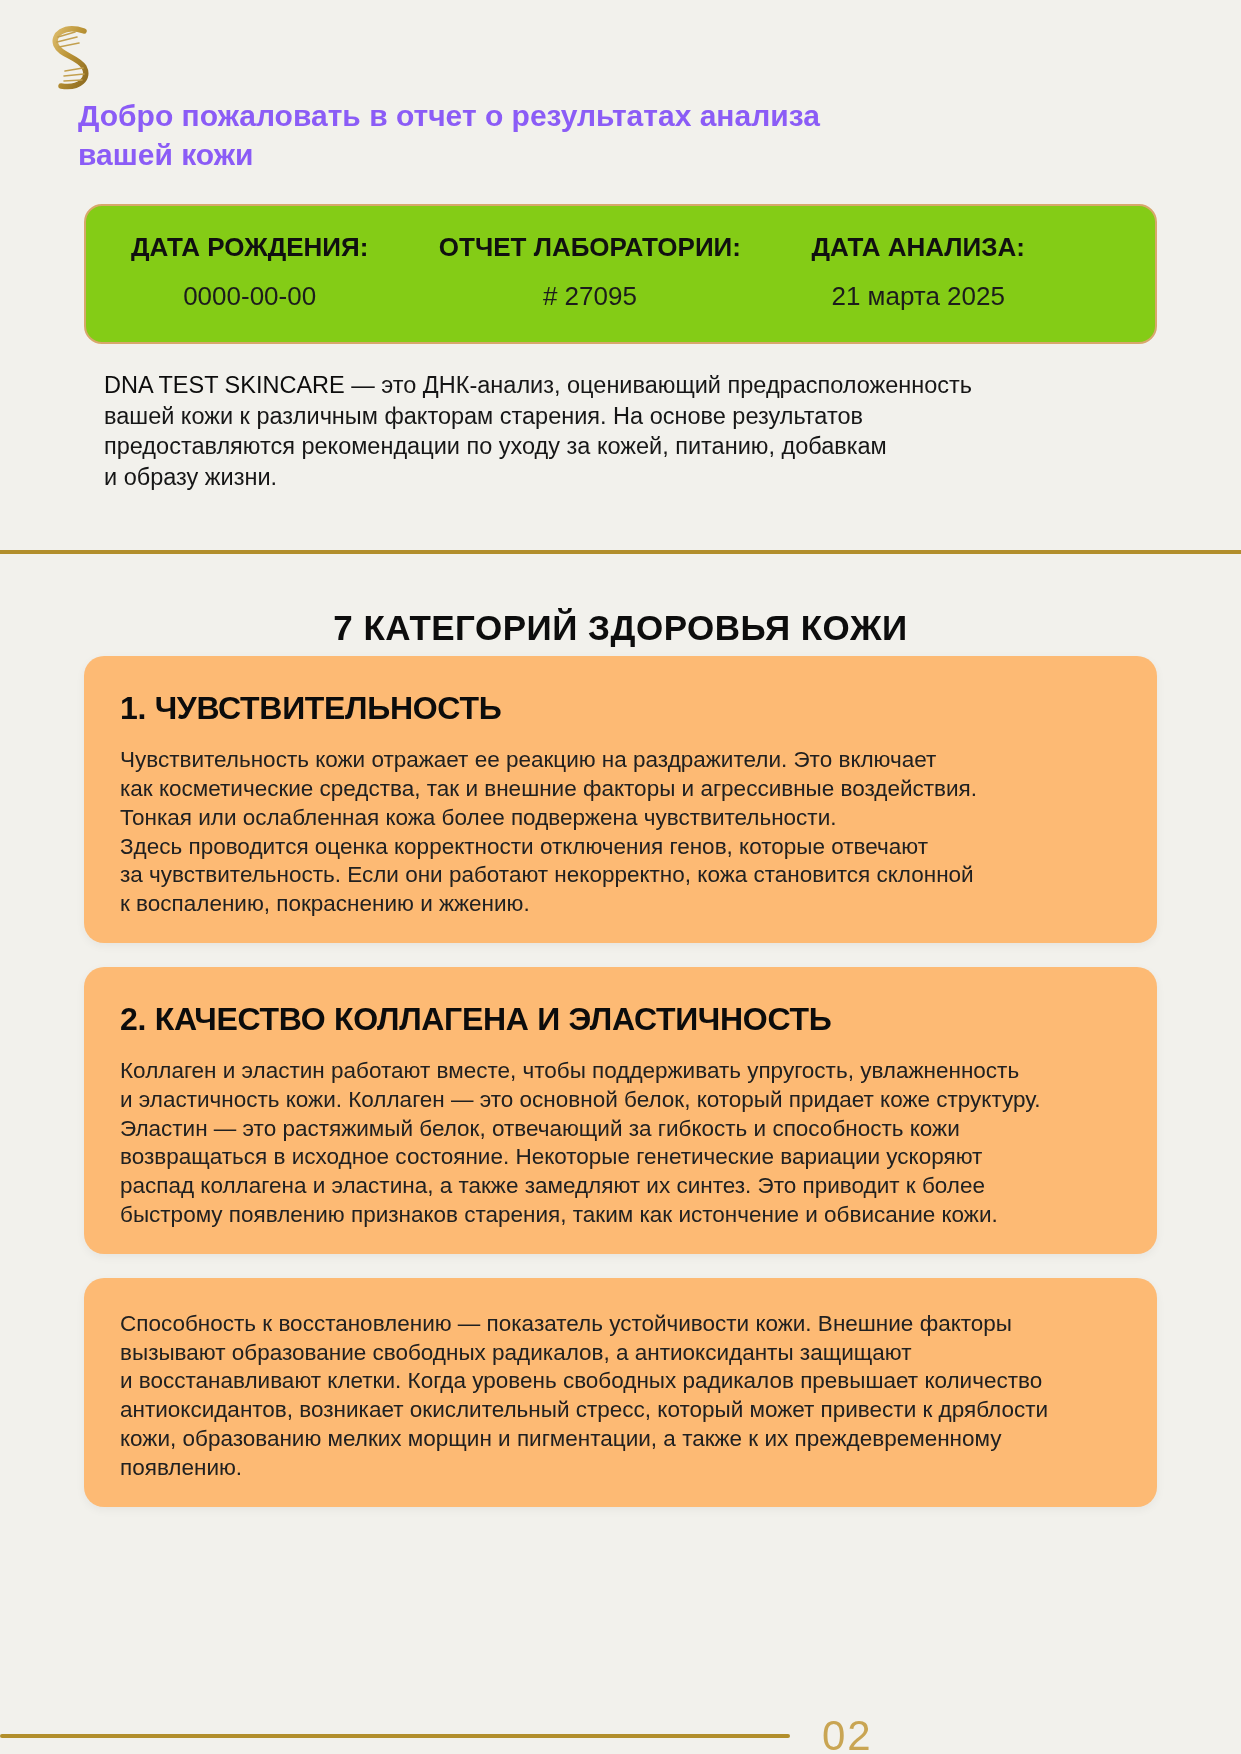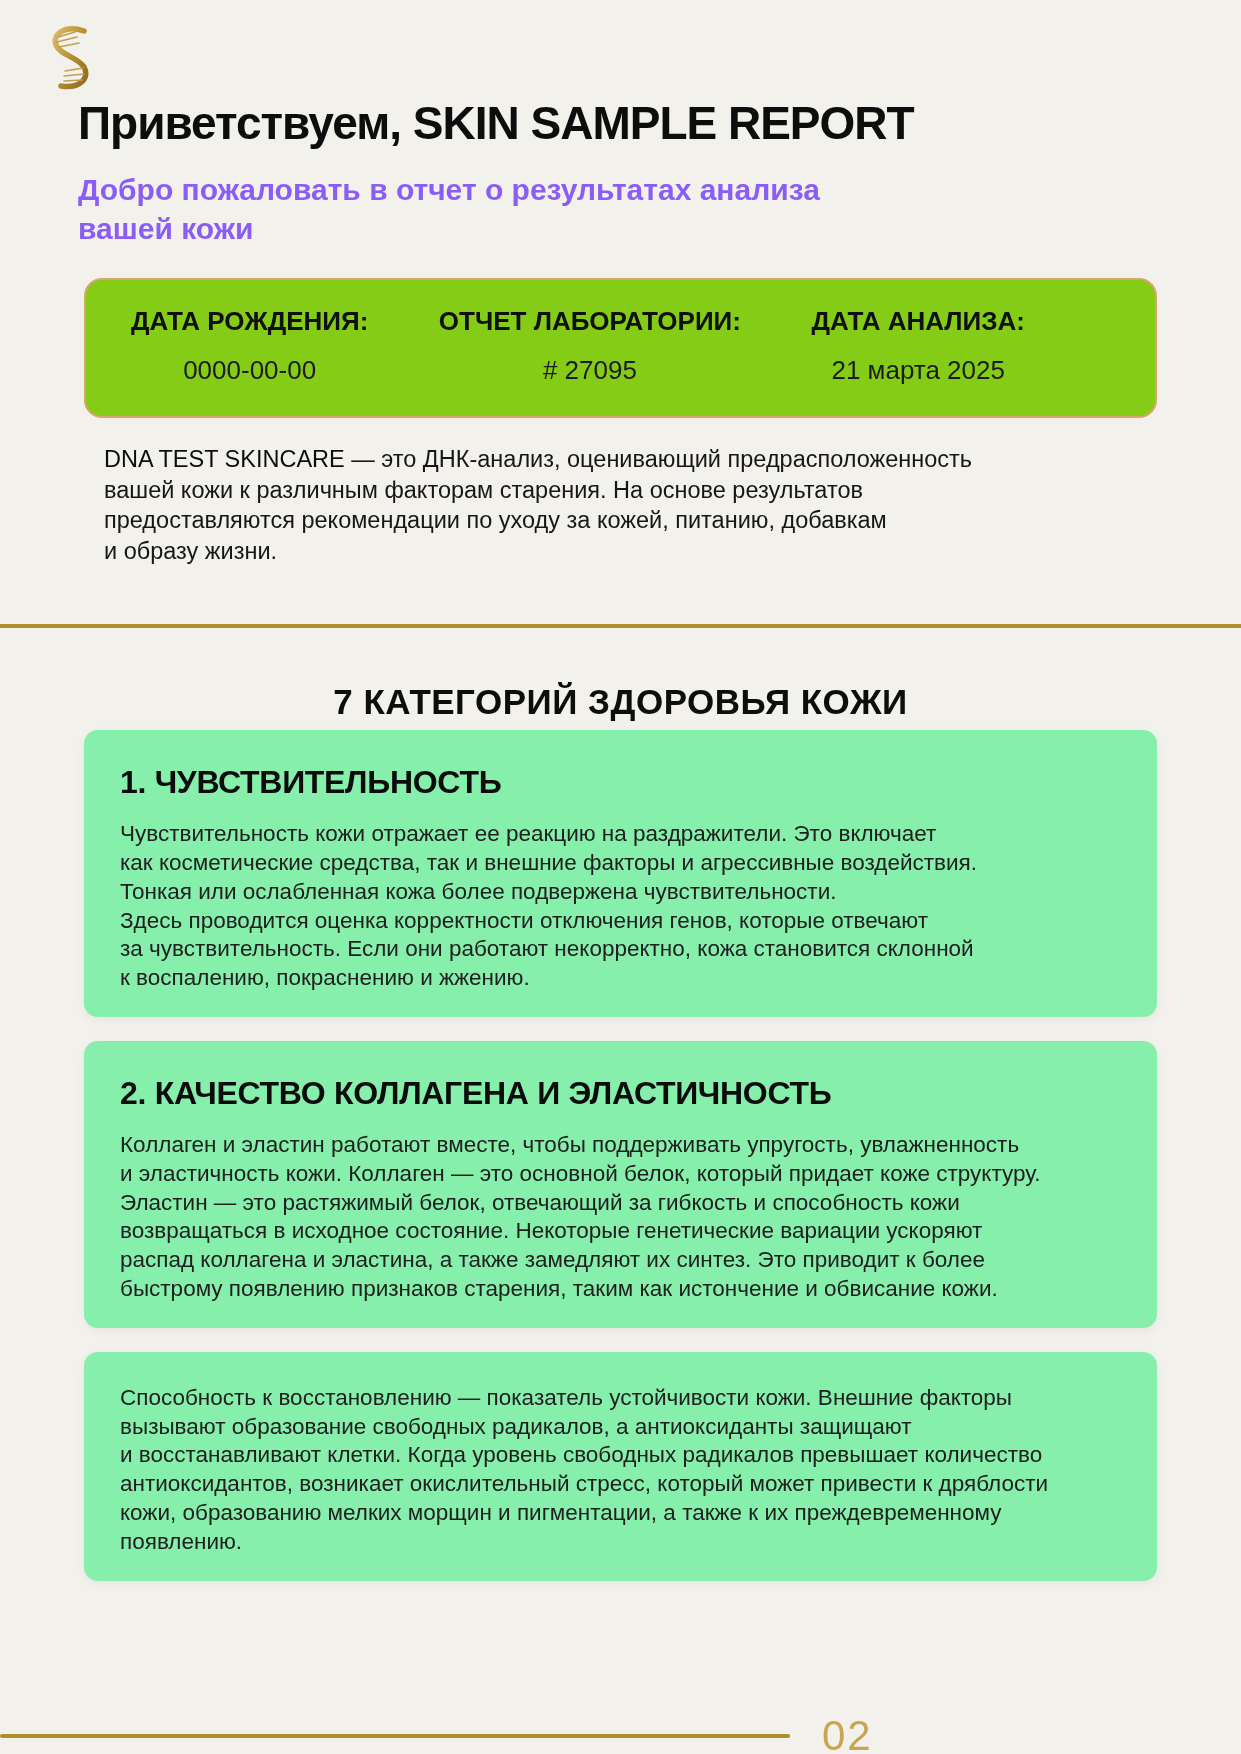--- a/index.html
+++ b/index.html
@@ -73,22 +73,22 @@
     text-align: center;
     font-size: 35px;
     font-weight: 800;
     letter-spacing: 0.5px;
     margin: 54px 0 8px 0;
     color: #0d0d0d;
   }
 
   .card {
     margin: 0 84px 24px 84px;
-    background: #86efac;
-    border-radius: 14px;
+    background: #fdba74;
+    border-radius: 20px;
     padding: 32px 38px 24px 36px;
     box-shadow: 0 3px 10px rgba(0,0,0,0.05);
   }
   .card-title {
     font-size: 32px;
     font-weight: 800;
     letter-spacing: -0.3px;
     margin: 0 0 18px 0;
     line-height: 1.25;
     white-space: pre-line;
@@ -136,21 +136,20 @@
         <stop offset="100%" stop-color="#8c6a20"></stop>
       </linearGradient>
     </defs>
     <path d="M40 7 C20 0 8 11 12 21 C16 31 34 33 40 43 C46 54 36 65 17 62" stroke="url(#goldGrad)" stroke-width="5.5" stroke-linecap="round" fill="none"></path>
     <path d="M14 13 L31 8 M13 18 L33 13 M15 23 L35 19" stroke="#c3a04f" stroke-width="1.6" stroke-linecap="round"></path>
     <path d="M21 47 L39 44 M20 52 L40 50 M20 57 L38 56" stroke="#c3a04f" stroke-width="1.6" stroke-linecap="round"></path>
   </svg>
 </div>
 
 <header class="header-text">
-  <h1 class="title">Приветствуем, SKIN SAMPLE REPORT</h1>
   <h2 class="subtitle">Добро пожаловать в отчет о результатах анализа
 вашей кожи</h2>
 </header>
 
 <section class="info-box">
   <div class="info-col">
     <div class="info-label">ДАТА РОЖДЕНИЯ:</div>
     <div class="info-value">0000-00-00</div>
   </div>
   <div class="info-col">

